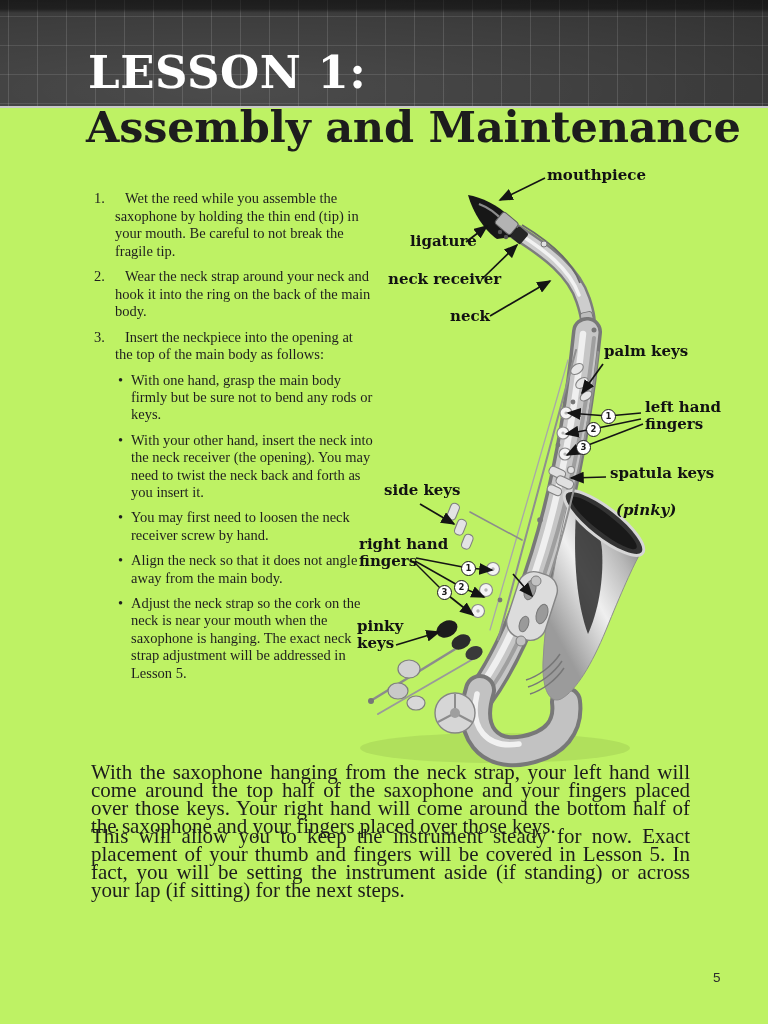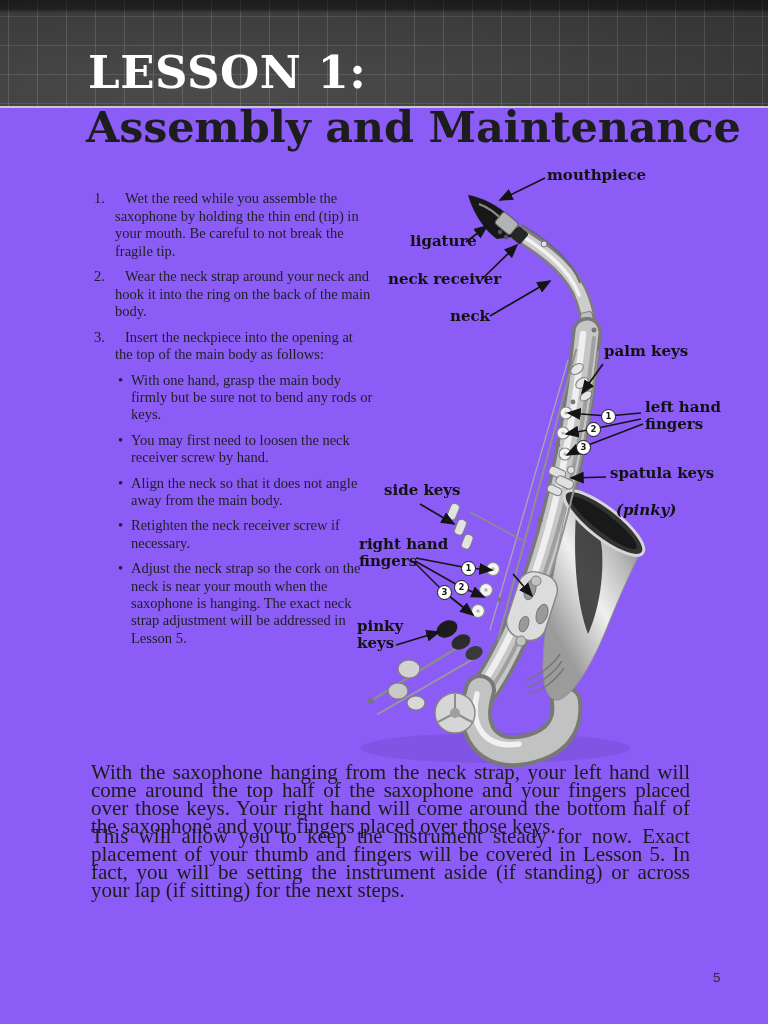--- a/index.html
+++ b/index.html
@@ -1,16 +1,16 @@
 <!DOCTYPE html>
 <html><head>
 <meta charset="utf-8">
 <style>
   html,body{margin:0;padding:0;background:#e9e9e9;}
-  .page{position:relative;width:768px;height:1024px;margin:0 auto;background:#8b5cf6;
+  .page{position:relative;width:768px;height:1024px;margin:0 auto;background:#bef264;
         overflow:hidden;font-family:"Liberation Serif",serif;color:#1f1f1f;}
 
   
   .band{position:absolute;top:0;left:0;width:768px;height:106px;
         background-color:#3e3e3e;
         background-image:
           linear-gradient(to bottom, rgba(0,0,0,.50) 0, rgba(0,0,0,.45) 9px, rgba(0,0,0,0) 13px),
           radial-gradient(ellipse at 30% 85%, rgba(255,255,255,.07) 0%, rgba(0,0,0,0) 55%, rgba(0,0,0,.22) 100%),
           repeating-linear-gradient(to right, rgba(255,255,255,.13) 0 1px, rgba(0,0,0,0) 1px 29px),
           repeating-linear-gradient(to bottom, rgba(255,255,255,.11) 0 1px, rgba(0,0,0,0) 1px 29px);
@@ -75,23 +75,23 @@
     <div class="step">
       <span class="n">2.</span>
       <p>Wear the neck strap around your neck and hook it into the ring on the back of the main body.</p>
     </div>
     <div class="step">
       <span class="n">3.</span>
       <p>Insert the neckpiece into the opening at the top of the main body as follows:</p>
     </div>
     <div class="bullets">
       <p class="b">With one hand, grasp the main body firmly but be sure not to bend any rods or keys.</p>
+      <p class="b">With your other hand, insert the neck into the neck receiver (the opening). You may need to twist the neck back and forth as you insert it.</p>
       <p class="b">You may first need to loosen the neck receiver screw by hand.</p>
       <p class="b">Align the neck so that it does not angle away from the main body.</p>
-      <p class="b">Retighten the neck receiver screw if necessary.</p>
       <p class="b">Adjust the neck strap so the cork on the neck is near your mouth when the saxophone is hanging. The exact neck strap adjustment will be addressed in Lesson 5.</p>
     </div>
   </div>
 
   <div class="diagram">
     <svg class="sax-art" width="768" height="1024" viewBox="0 0 768 1024">
       <defs>
         <marker id="ah" markerWidth="9" markerHeight="7" refX="7.5" refY="3.5" orient="auto">
           <path d="M0,0 L8.5,3.5 L0,7 Z" fill="#141414"></path>
         </marker>

